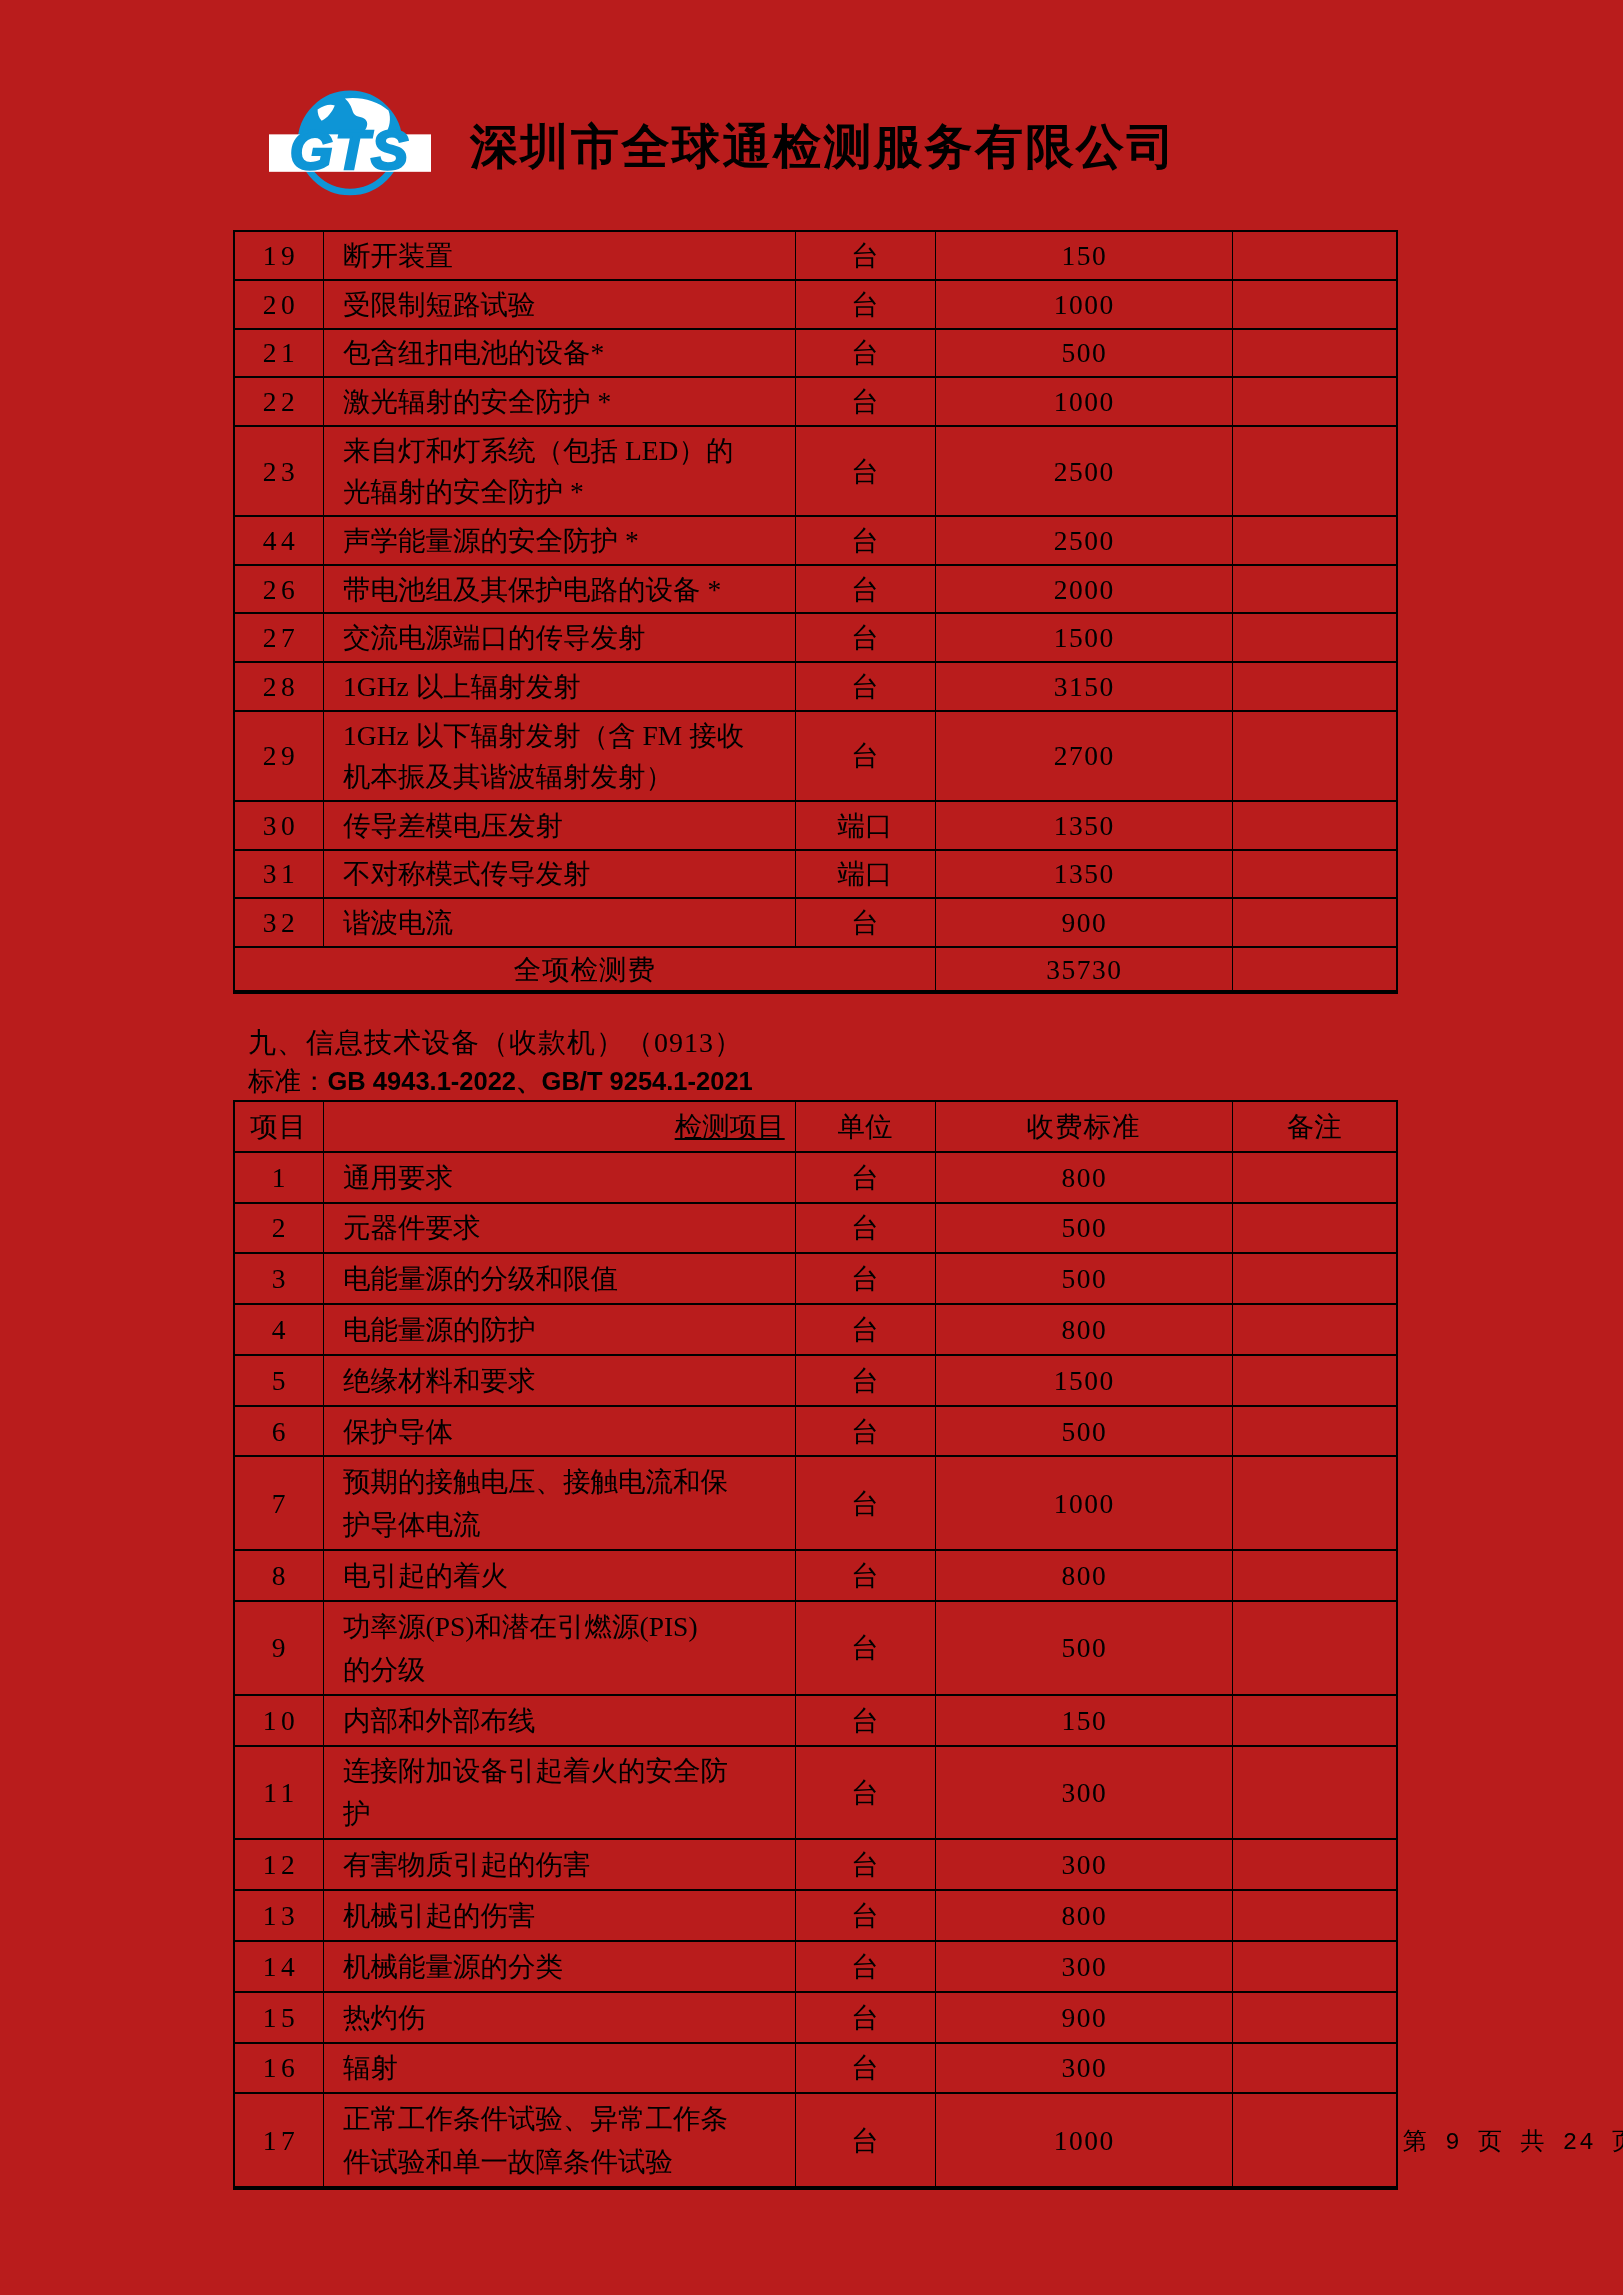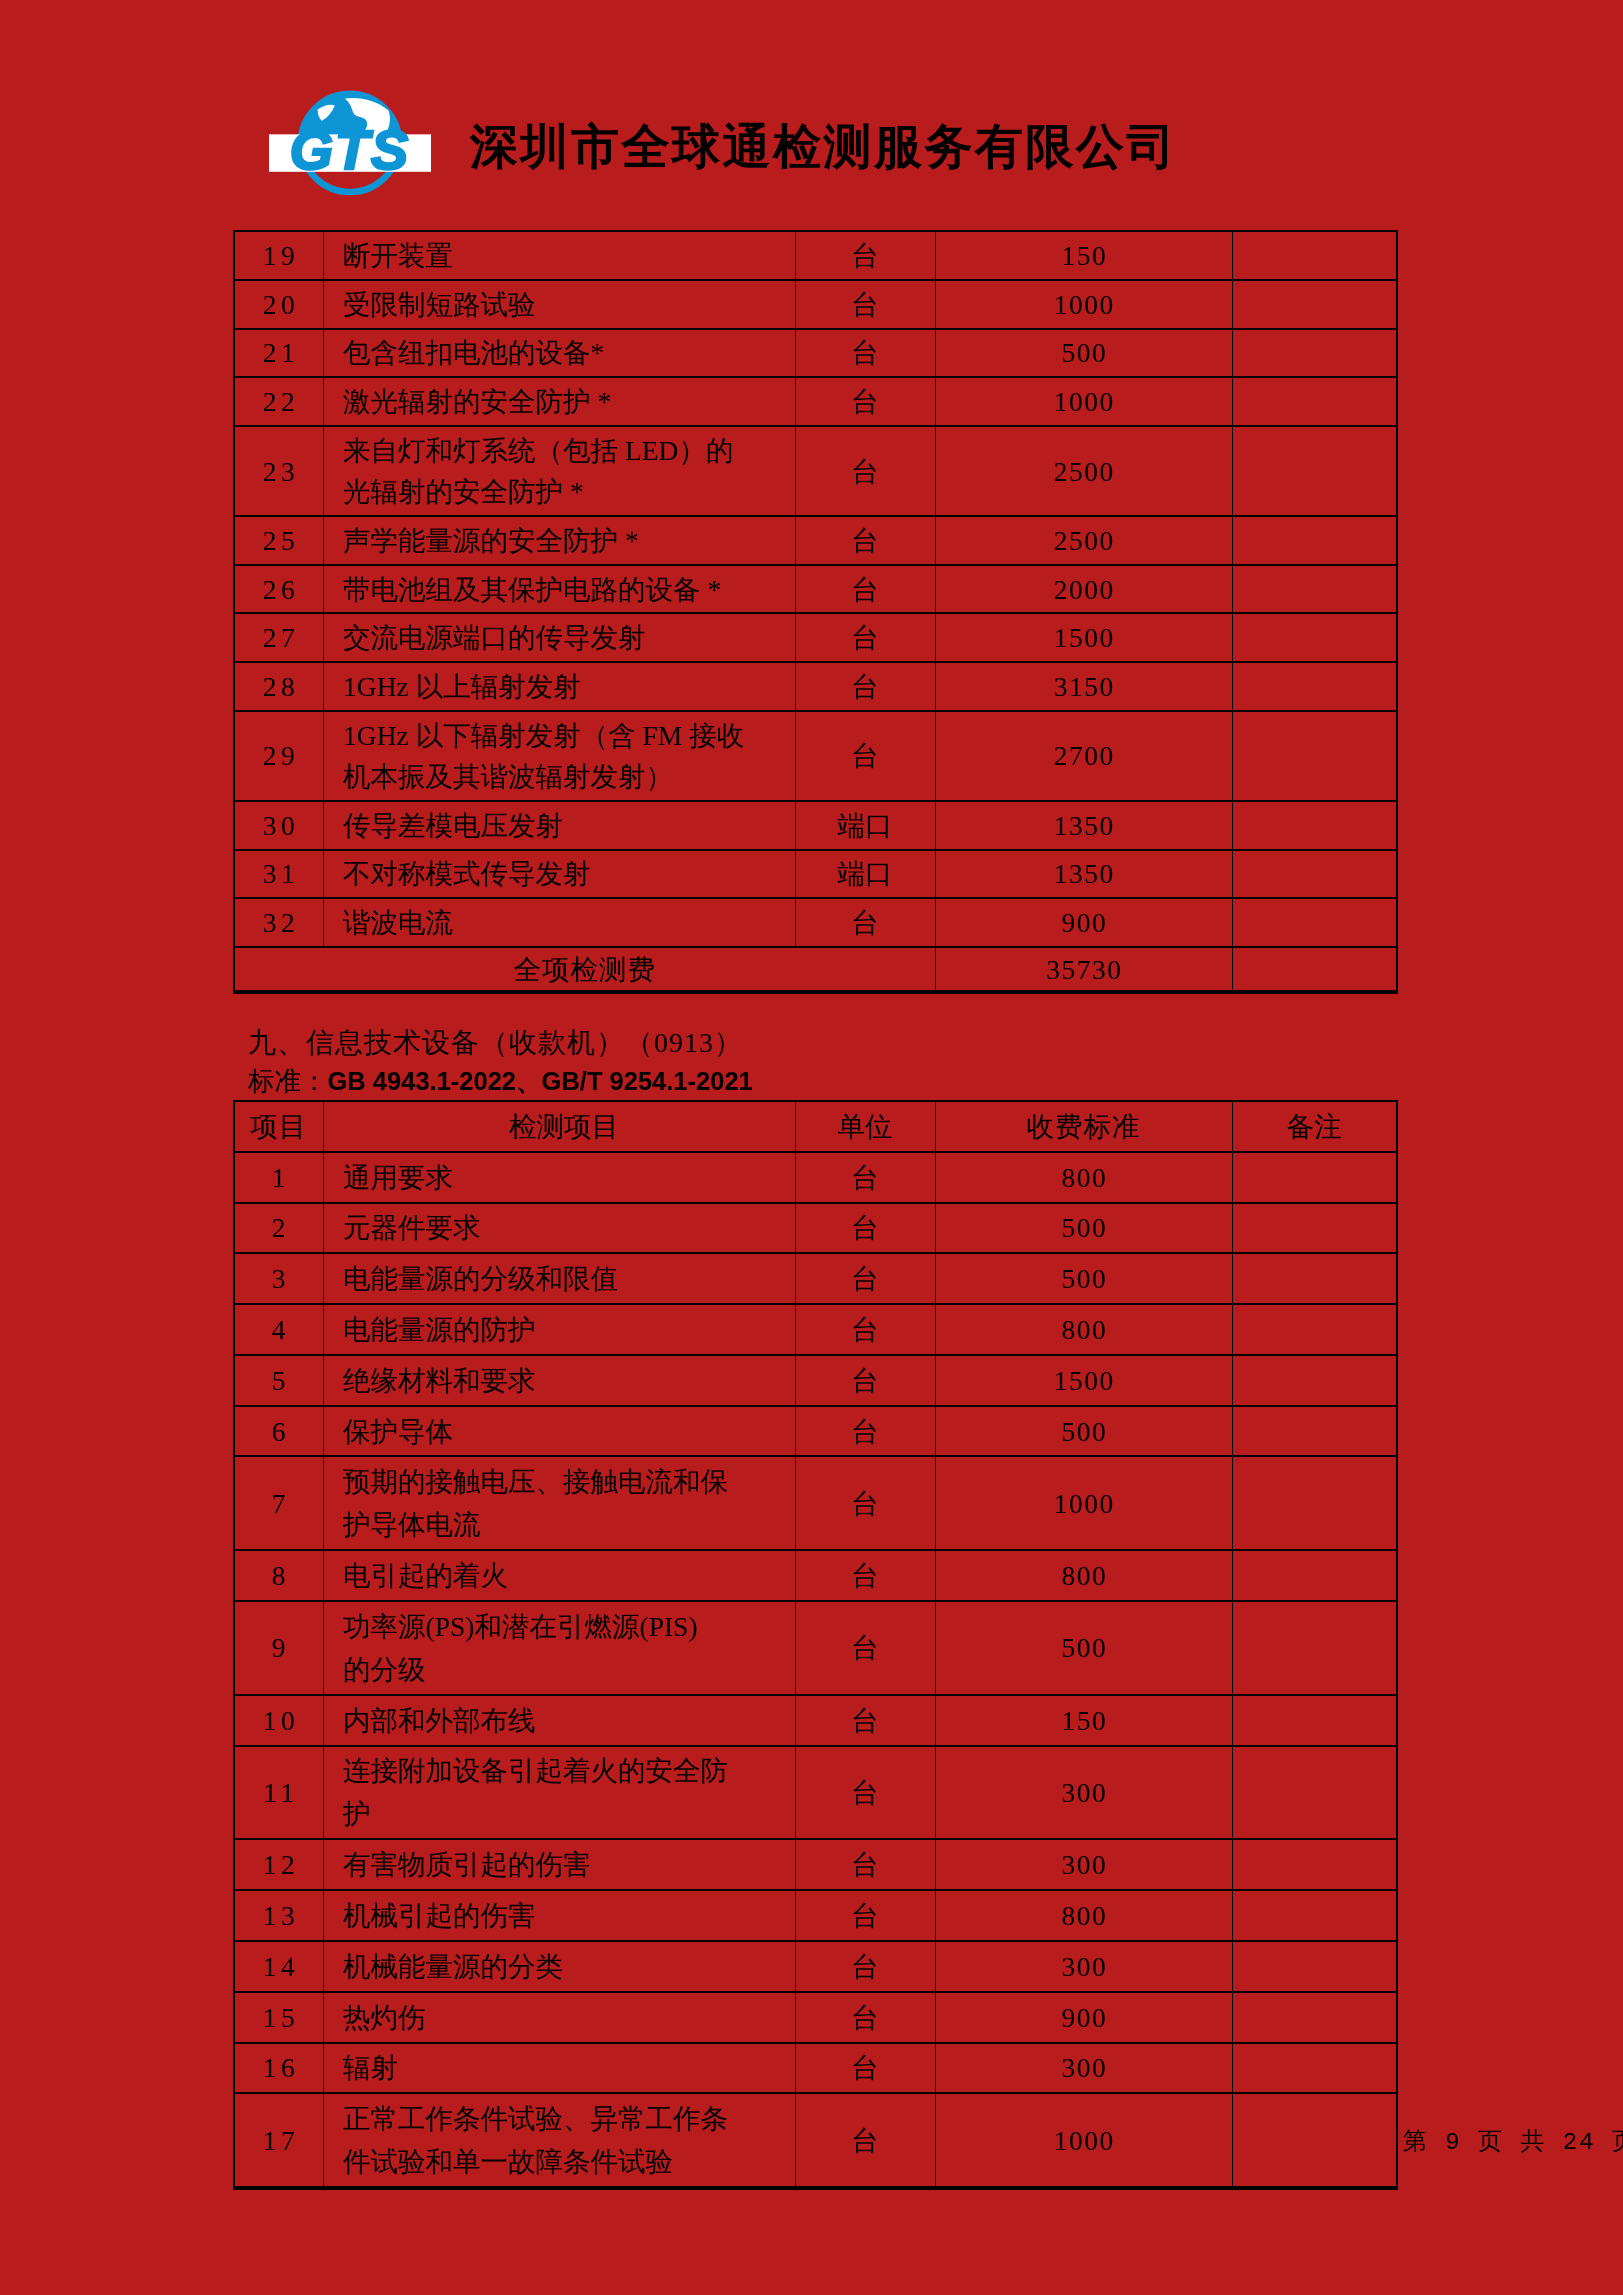--- a/index.html
+++ b/index.html
@@ -39,21 +39,21 @@
   #table1 tr { height: 43px; }
   #table2 tr { height: 45px; }
   #table2 tr.header-row { height: 46px; }
 
   .col-no     { text-align: center; letter-spacing: 4.4px; text-indent: 4.4px; }
   .col-item   { text-align: left; padding: 2.9px 9.8px 2.9px 19.6px; white-space: pre-line; }
   .col-unit   { text-align: center; }
   .col-fee    { text-align: center; letter-spacing: 1.5px; text-indent: 1.5px; }
   .col-remark { }
   .header-row td { text-align: center; }
-  .header-row td.col-item { text-align: center; padding-left: 19.6px; }
+  .header-row td.col-item { text-align: right; padding-left: 19.6px; text-decoration: underline; }
   .total-label { text-align: center; letter-spacing: 1px; }
 
   
   #section-title {
     position: absolute; left: 248px; top: 1024px;
     font-size: 28px; letter-spacing: 1px; white-space: nowrap;
   }
   #standard-line {
     position: absolute; left: 248px; top: 1063px;
     font-size: 26.5px; white-space: nowrap;
@@ -123,21 +123,21 @@
         </tr>
         <tr>
           <td class="col-no">23</td>
           <td class="col-item">来自灯和灯系统（包括 LED）的
 光辐射的安全防护 *</td>
           <td class="col-unit">台</td>
           <td class="col-fee">2500</td>
           <td class="col-remark"></td>
         </tr>
         <tr>
-          <td class="col-no">25</td>
+          <td class="col-no">44</td>
           <td class="col-item">声学能量源的安全防护 *</td>
           <td class="col-unit">台</td>
           <td class="col-fee">2500</td>
           <td class="col-remark"></td>
         </tr>
         <tr>
           <td class="col-no">26</td>
           <td class="col-item">带电池组及其保护电路的设备 *</td>
           <td class="col-unit">台</td>
           <td class="col-fee">2000</td>

